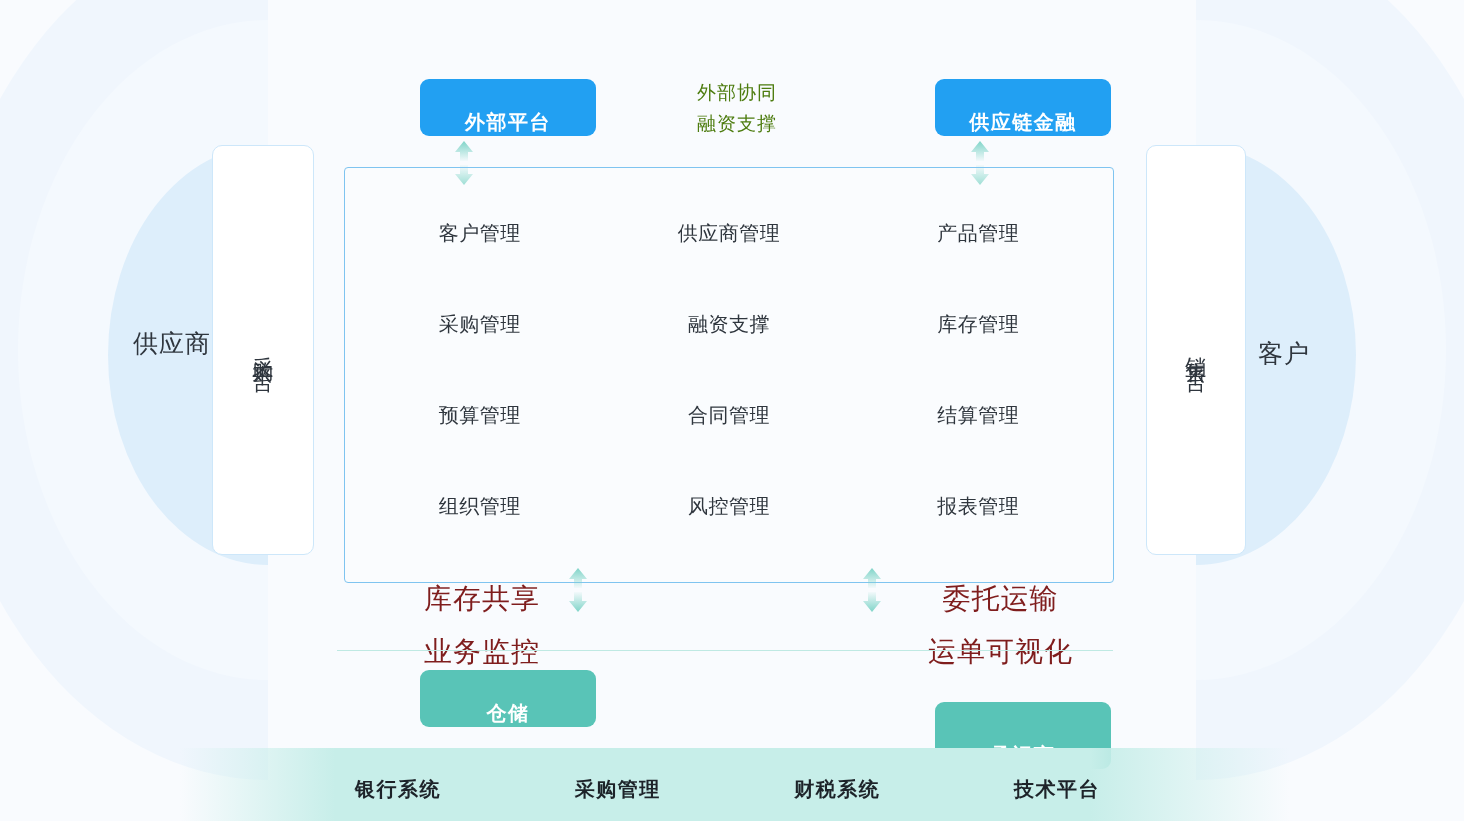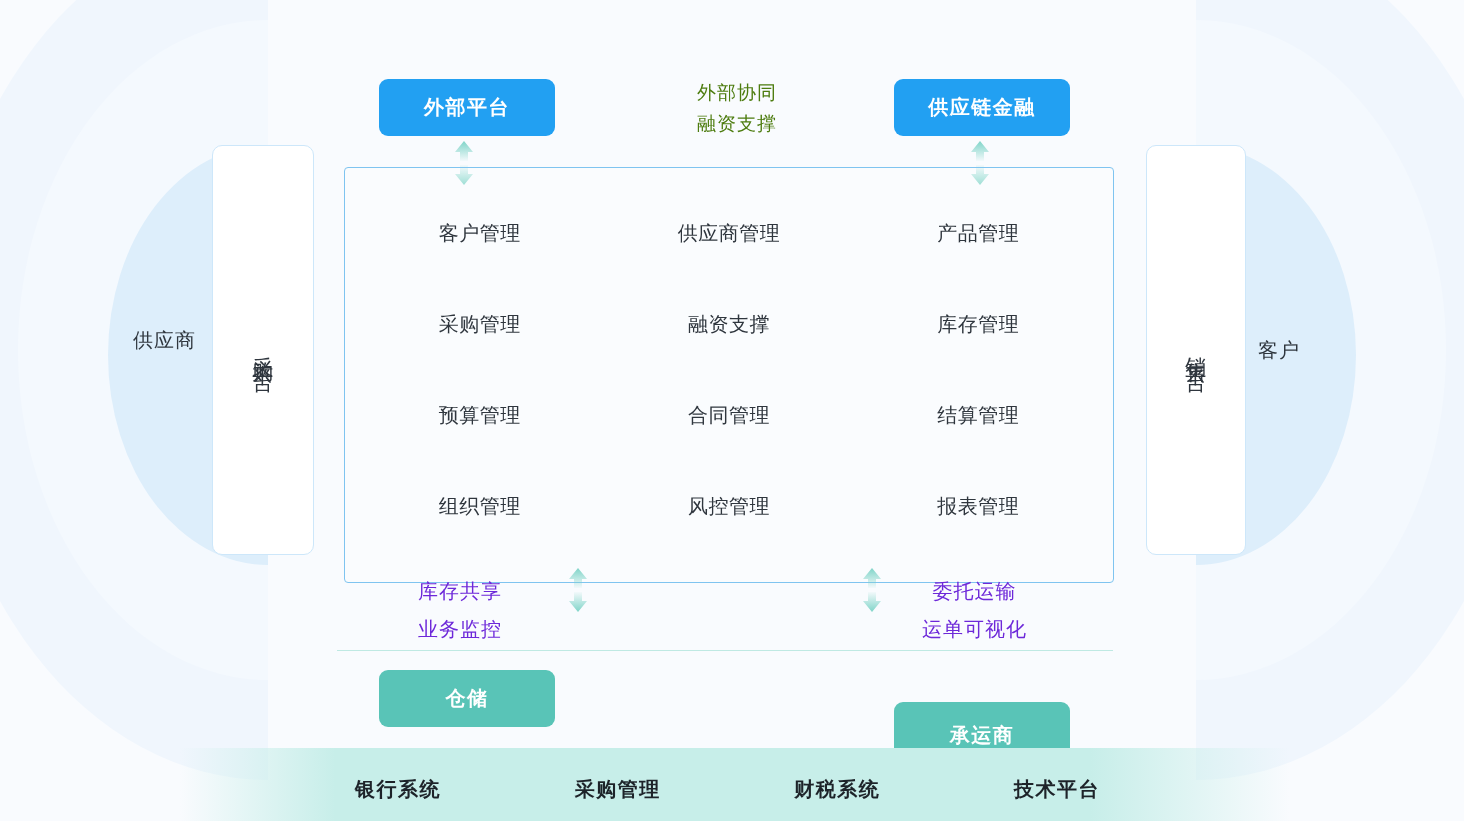--- a/index.html
+++ b/index.html
@@ -27,21 +27,21 @@
   
   .bg-layer {
     position: absolute;
     inset: 0;
     pointer-events: none;
   }
 
   
   .actor-label {
     position: absolute;
-    font-size: 20px;
+    font-size: 25px;
     color: #2f363e;
     letter-spacing: 1px;
     white-space: nowrap;
     text-align: center;
   }
   #supplier-label { left: 133px; top: 327px; }
   #customer-label { left: 1258px; top: 337px; }
 
   
   .vcard {
@@ -66,26 +66,27 @@
   }
   #sales-platform-card {
     left: 1146px; top: 145px; width: 100px; height: 410px;
   }
 
   
   .pill {
     position: absolute;
     border-radius: 9px;
     display: flex;
-    align-items: center;
+    align-items: flex-end;
     justify-content: center;
     font-size: 20px;
     color: #ffffff;
     letter-spacing: 1.5px;
     font-weight: 600;
+    margin-left: 41px;
   }
   .pill-blue { background: #22a0f2; }
   .pill-green { background: #59c4b7; }
 
   #external-platform-btn { left: 379px; top: 79px; width: 176px; height: 57px; }
   #supply-chain-finance-btn { left: 894px; top: 79px; width: 176px; height: 57px; }
   #warehouse-btn { left: 379px; top: 670px; width: 176px; height: 57px; }
   #carrier-btn { left: 894px; top: 702px; width: 176px; height: 67px; }
 
   
@@ -137,25 +138,26 @@
     height: 44px;
   }
   #arrow-external-platform { left: 452px; top: 141px; }
   #arrow-supply-chain { left: 968px; top: 141px; }
   #arrow-warehouse { left: 566px; top: 568px; }
   #arrow-carrier { left: 860px; top: 568px; }
 
   
   .logi-block {
     position: absolute;
-    font-size: 20px;
-    color: #6d28d9;
+    font-size: 28px;
+    color: #7f1d1d;
     line-height: 1.9;
     letter-spacing: 1px;
     white-space: nowrap;
+    margin-left: 6px;
   }
   #warehouse-capabilities { left: 418px; top: 572px; text-align: center; }
   #carrier-capabilities { left: 922px; top: 572px; text-align: center; }
 
   
   #logistics-divider {
     position: absolute;
     left: 337px; top: 650px;
     width: 776px; height: 1px;
     background: #bfe9e3;

